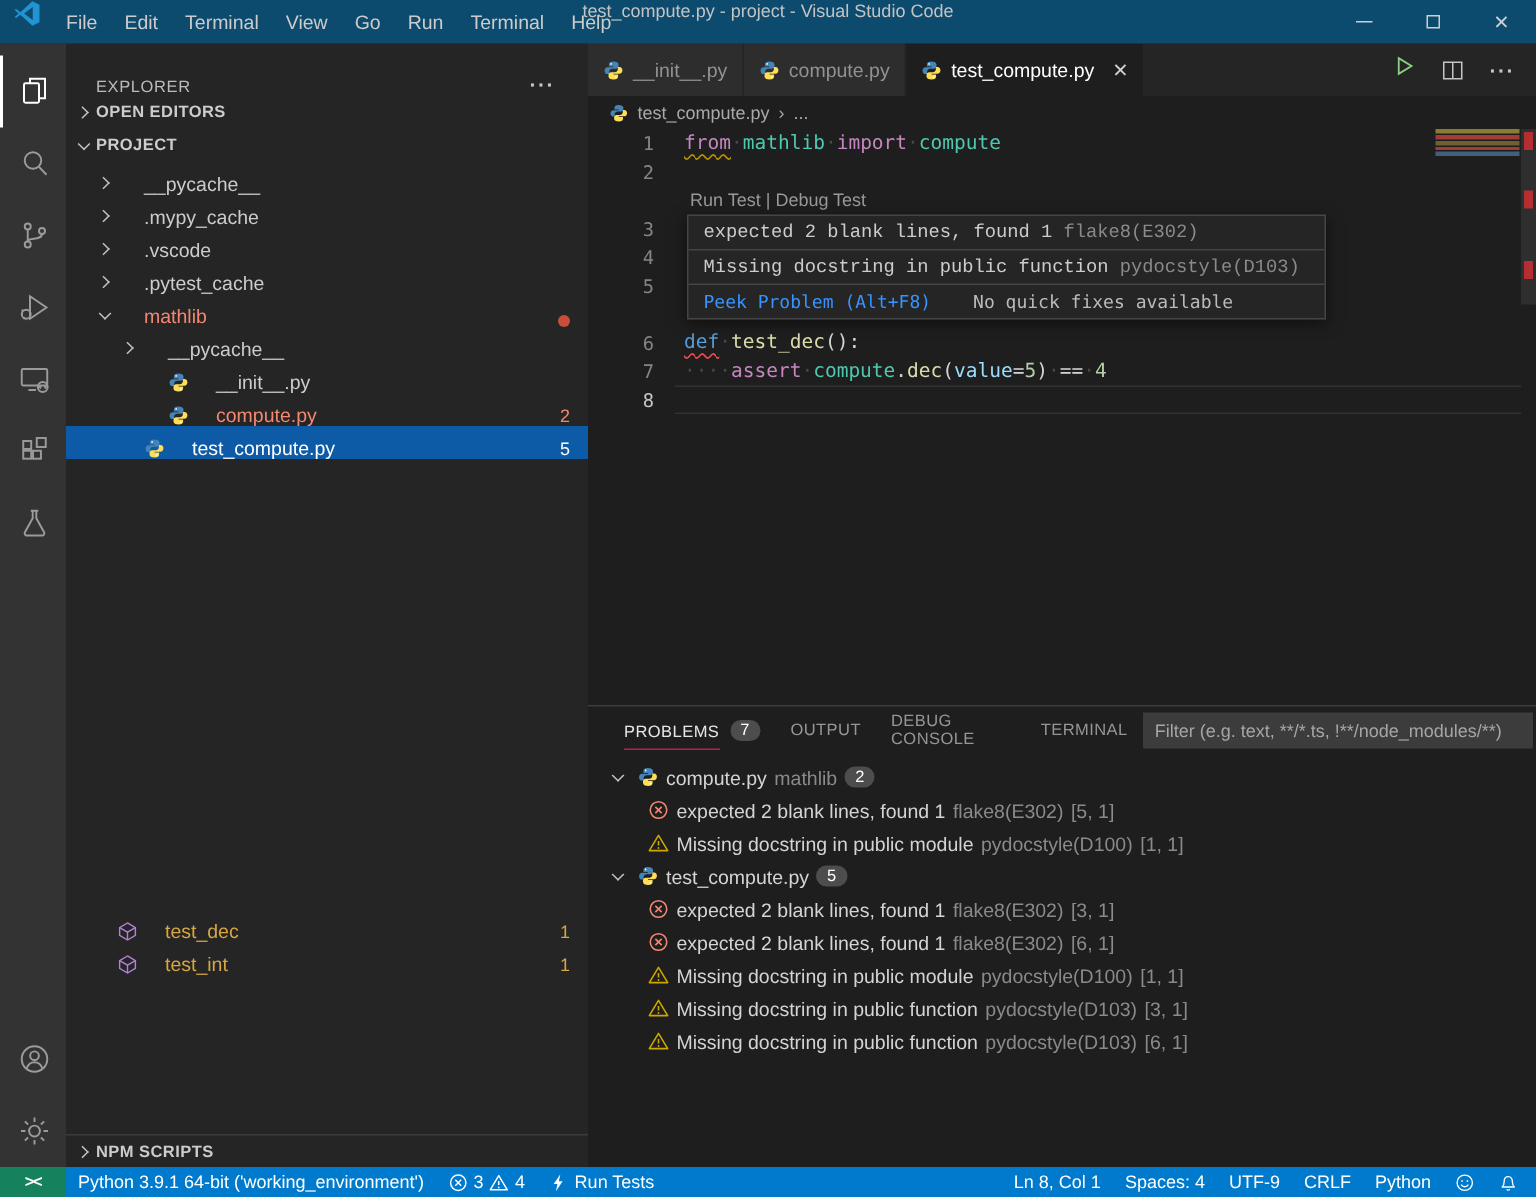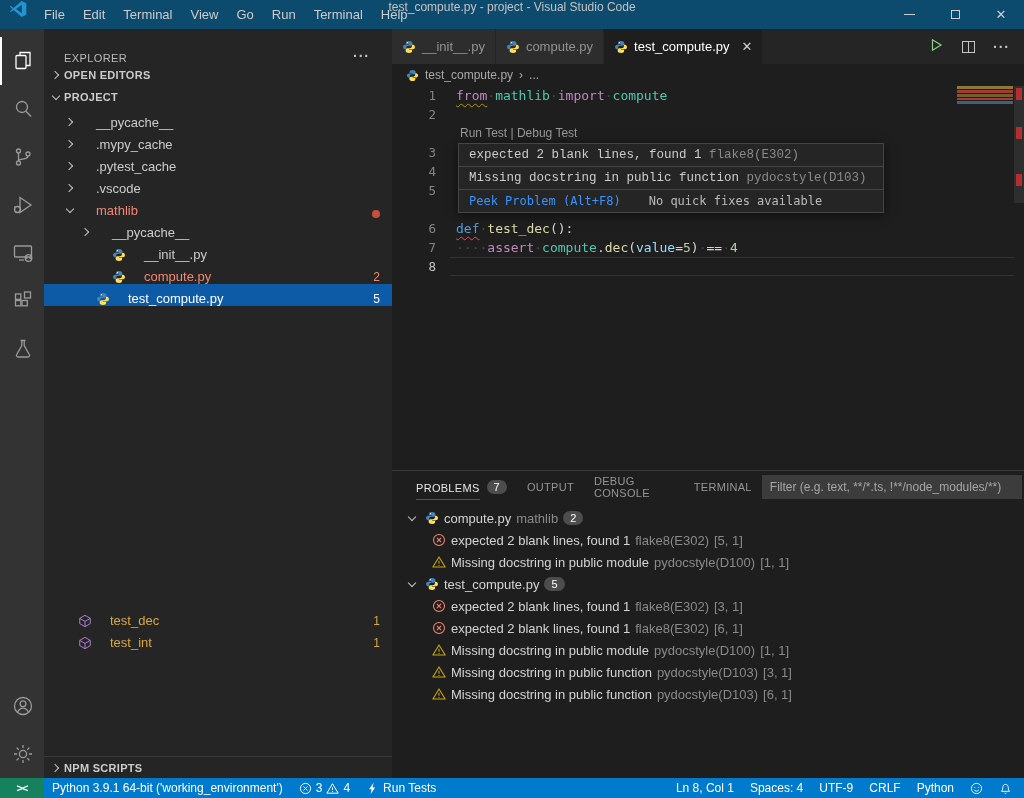--- a/index.html
+++ b/index.html
@@ -252,28 +252,28 @@
           <div class="tree-row folder lvl0">
           <span class="twistie right"></span>
 
           <span class="tlabel">.mypy_cache</span>
           <span class="tbadge"></span>
 
         </div>
           <div class="tree-row folder lvl0">
           <span class="twistie right"></span>
 
-          <span class="tlabel">.pytest_cache</span>
+          <span class="tlabel">.vscode</span>
           <span class="tbadge"></span>
 
         </div>
           <div class="tree-row folder lvl0">
           <span class="twistie right"></span>
 
-          <span class="tlabel">.vscode</span>
+          <span class="tlabel">.pytest_cache</span>
           <span class="tbadge"></span>
 
         </div>
           <div class="tree-row folder lvl0 err dot">
           <span class="twistie down"></span>
 
           <span class="tlabel">mathlib</span>
           <span class="tbadge"></span>
           <span class="tdot"></span>
         </div>

